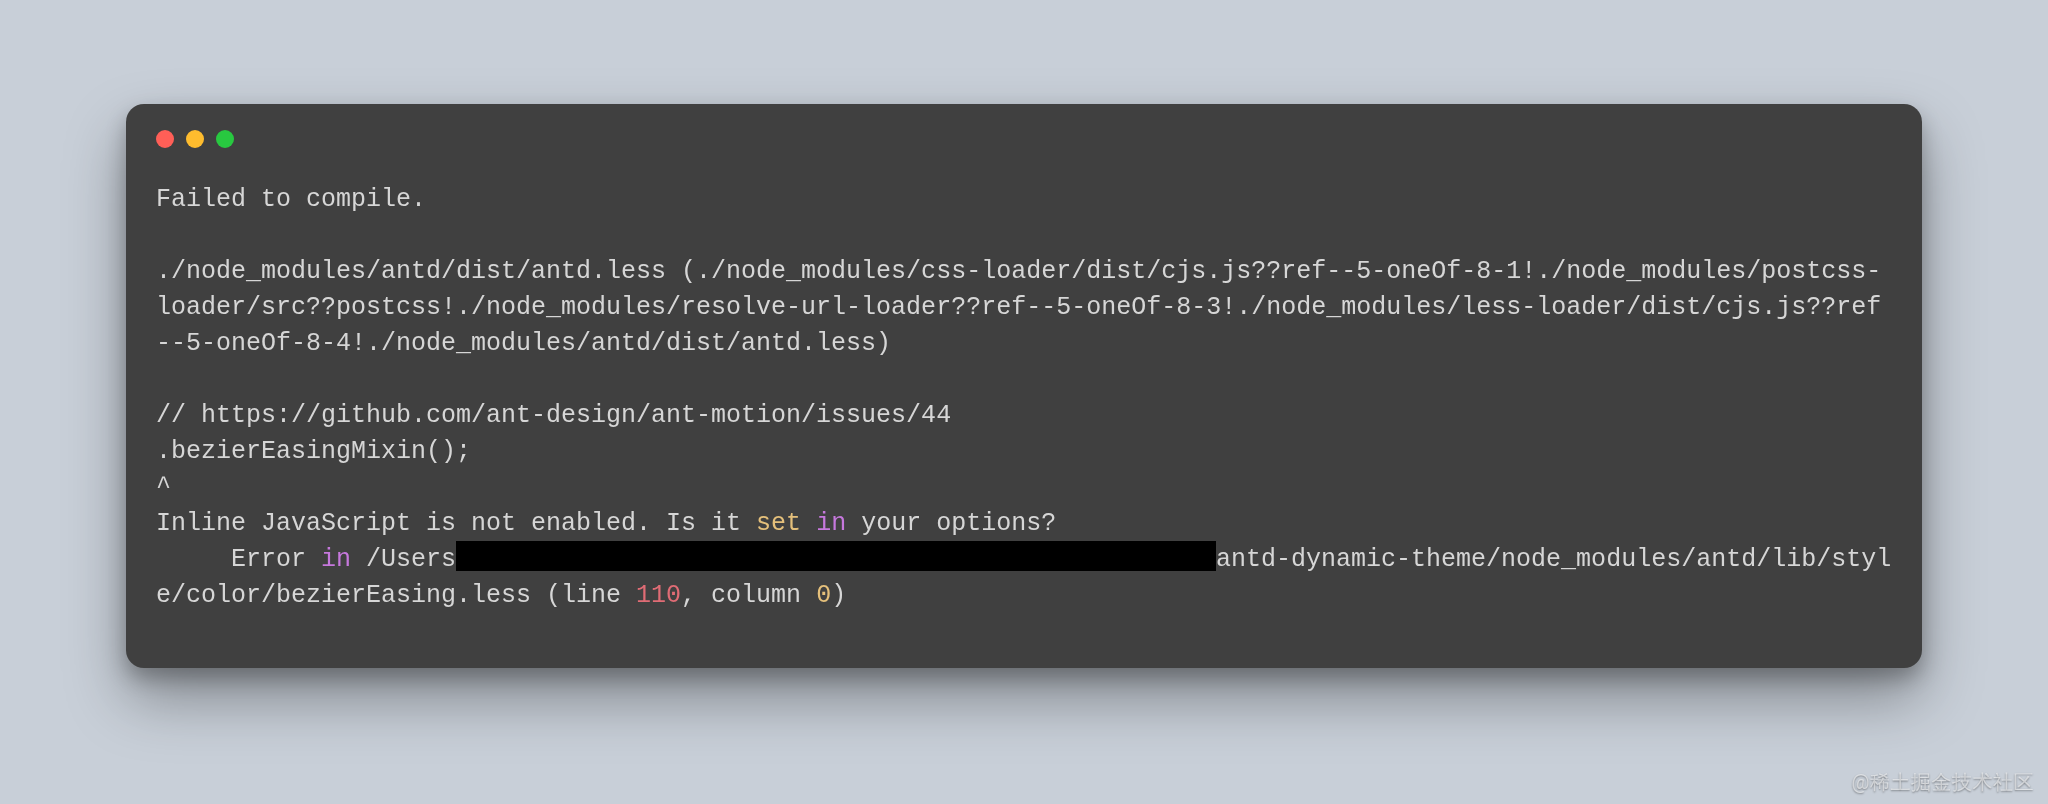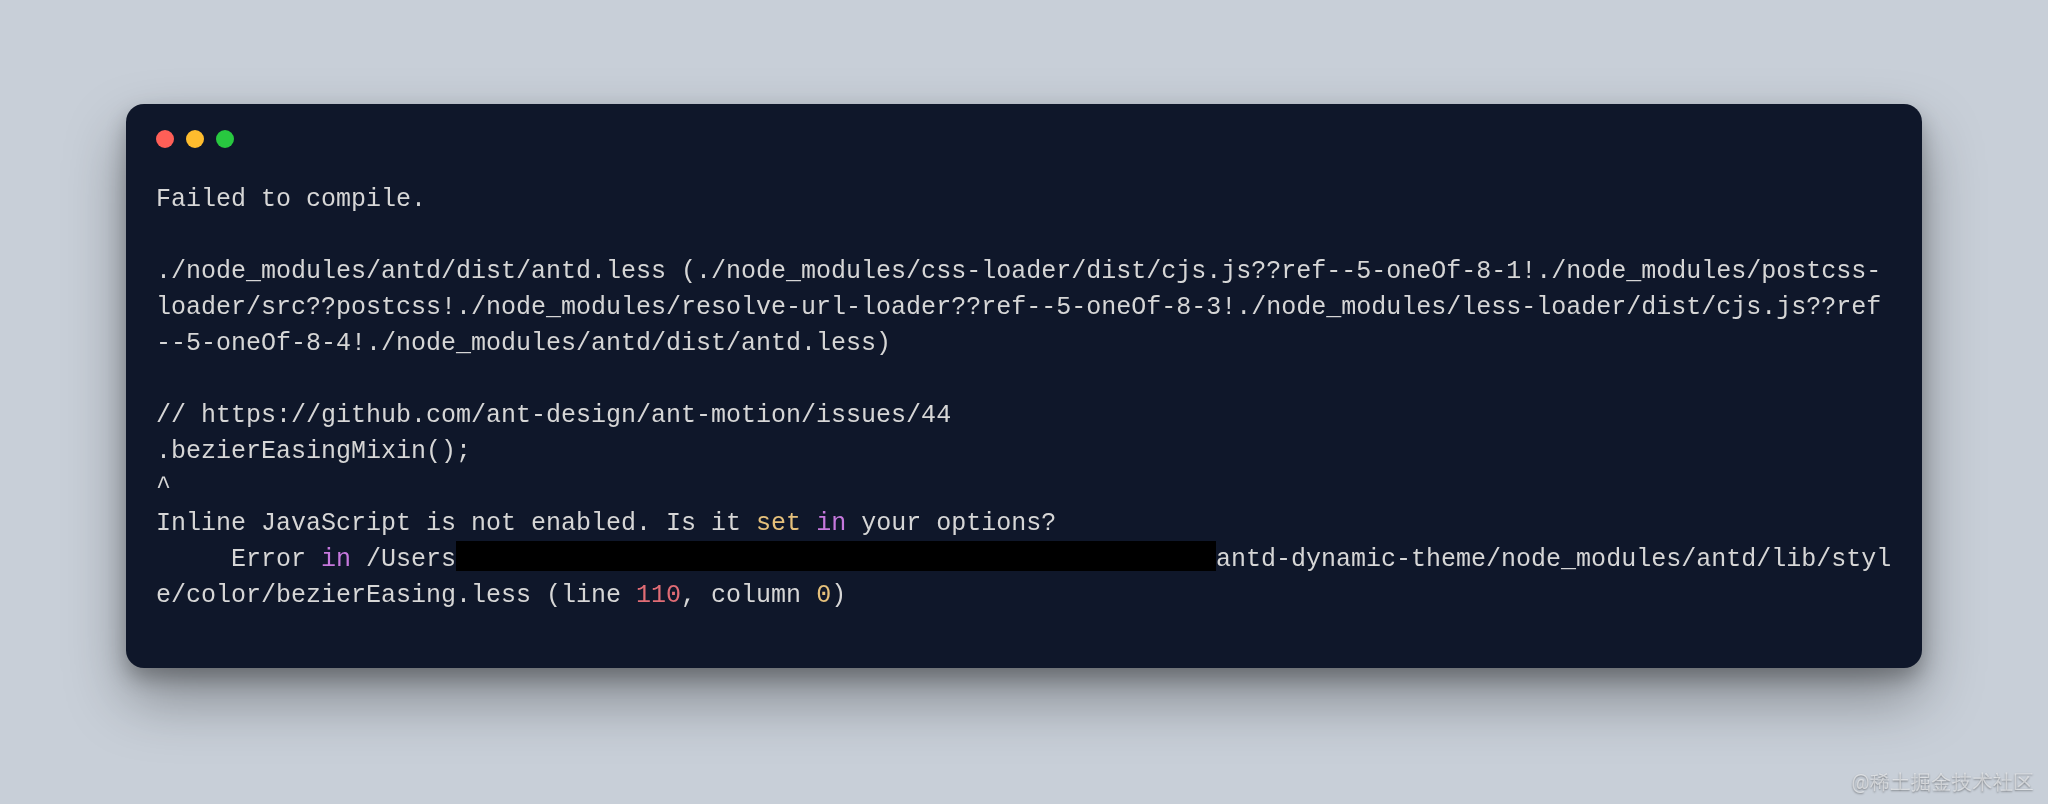--- a/index.html
+++ b/index.html
@@ -9,21 +9,21 @@
     font-family: ui-monospace, SFMono-Regular, "SF Mono", Menlo, Consolas, "Liberation Mono", monospace;
     position: relative;
     overflow: hidden;
   }
   .window {
     position: absolute;
     left: 126px;
     top: 104px;
     width: 1796px;
     height: 564px;
-    background: #0f172a;
+    background: #404040;
     border-radius: 18px;
     box-shadow: 0 30px 60px rgba(0,0,0,0.35), 0 10px 20px rgba(0,0,0,0.25);
     overflow: hidden;
   }
   .traffic-lights {
     position: absolute;
     top: 26px;
     left: 30px;
     display: flex;
     gap: 12px;

